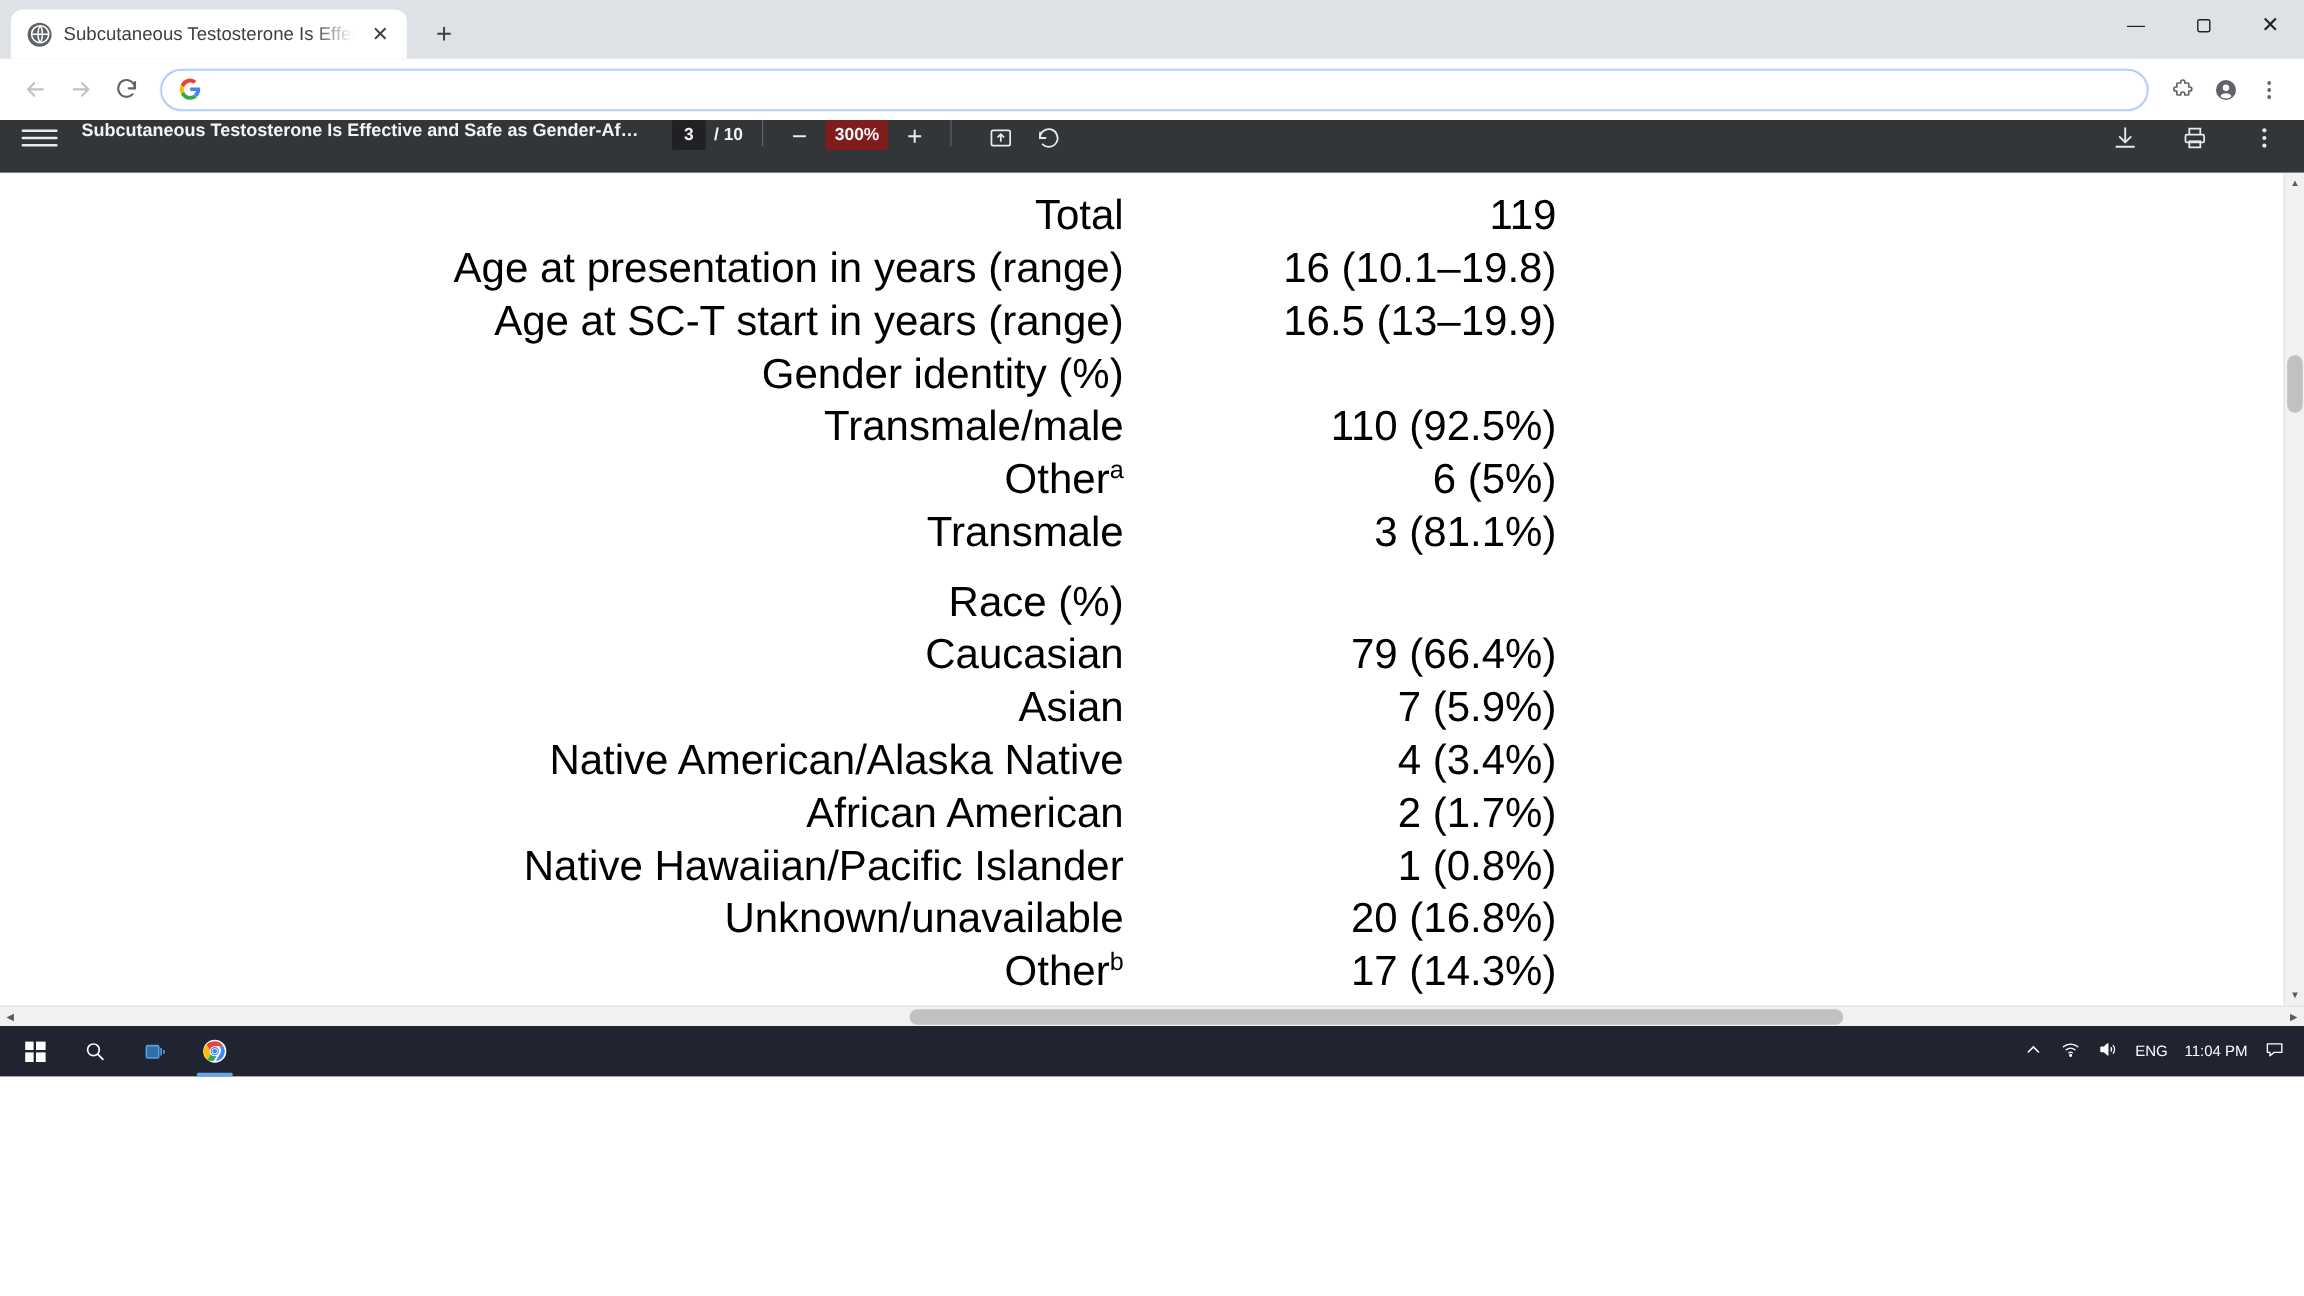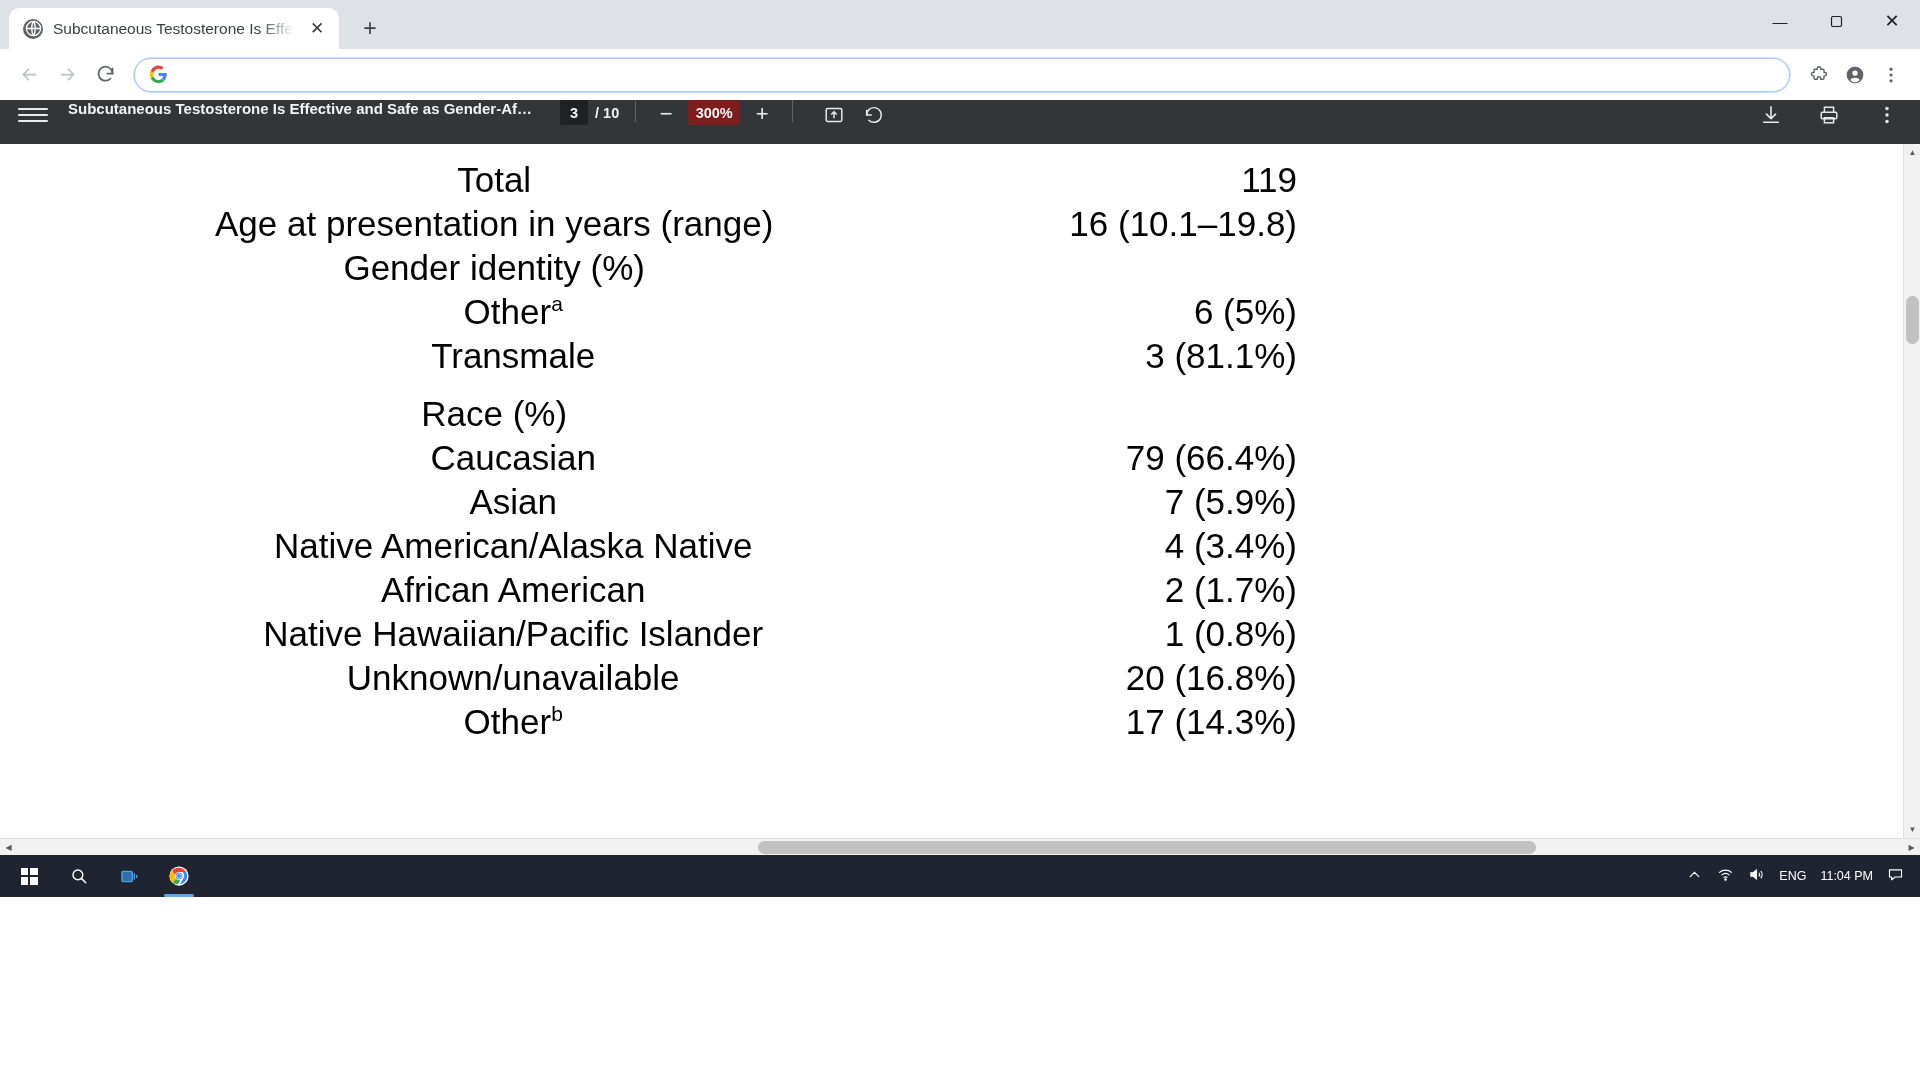--- a/index.html
+++ b/index.html
@@ -126,21 +126,21 @@
   .tbl {
     font-family:"Liberation Sans", sans-serif;
     font-size:35px;
     color:#000000;
     width:1245px;
     border-collapse:collapse;
     margin-left:52px;
     font-stretch:condensed;
   }
   .tbl td { padding:0; vertical-align:baseline; line-height:44px; white-space:nowrap; }
-  .tbl td.lbl { text-align:center;margin-left:24px; }
+  .tbl td.lbl { text-align:right;margin-left:24px; }
   .tbl td.val { text-align:right; padding-right:0; }
   .indent1 { padding-left:38px !important; }
   .gaprow td { height:14px; line-height:14px; }
   sup { font-size:0.6em; vertical-align:super; line-height:0; }
 
   
   .vscroll {
     position:absolute; right:0; top:0; width:17px; height:100%;
     background:#f1f1f1; border-left:1px solid #e0e0e0;
   }
@@ -323,22 +323,30 @@
       <tbody id="tbl-body">
           <tr>
             <td class="lbl">Total</td>
             <td class="val">119</td>
           </tr>
           <tr>
             <td class="lbl">Age at presentation in years (range)</td>
             <td class="val">16 (10.1–19.8)</td>
           </tr>
           <tr>
+            <td class="lbl">Age at SC-T start in years (range)</td>
+            <td class="val">16.5 (13–19.9)</td>
+          </tr>
+          <tr>
             <td class="lbl">Gender identity (%)</td>
             <td class="val"></td>
+          </tr>
+          <tr>
+            <td class="lbl indent1">Transmale/male</td>
+            <td class="val">110 (92.5%)</td>
           </tr>
           <tr>
             <td class="lbl indent1">Other<sup>a</sup></td>
             <td class="val">6 (5%)</td>
           </tr>
           <tr>
             <td class="lbl indent1">Transmale</td>
             <td class="val">3 (81.1%)</td>
           </tr>
           <tr class="gaprow">

